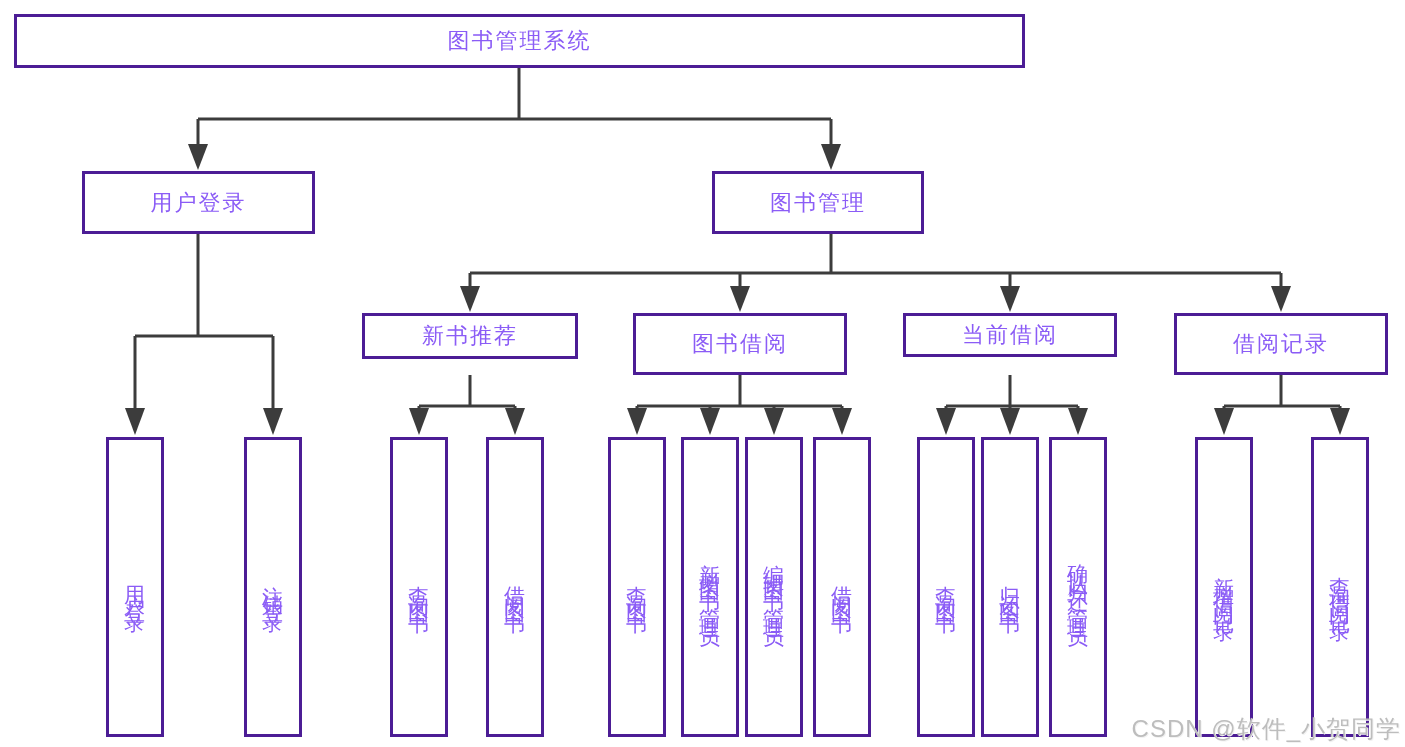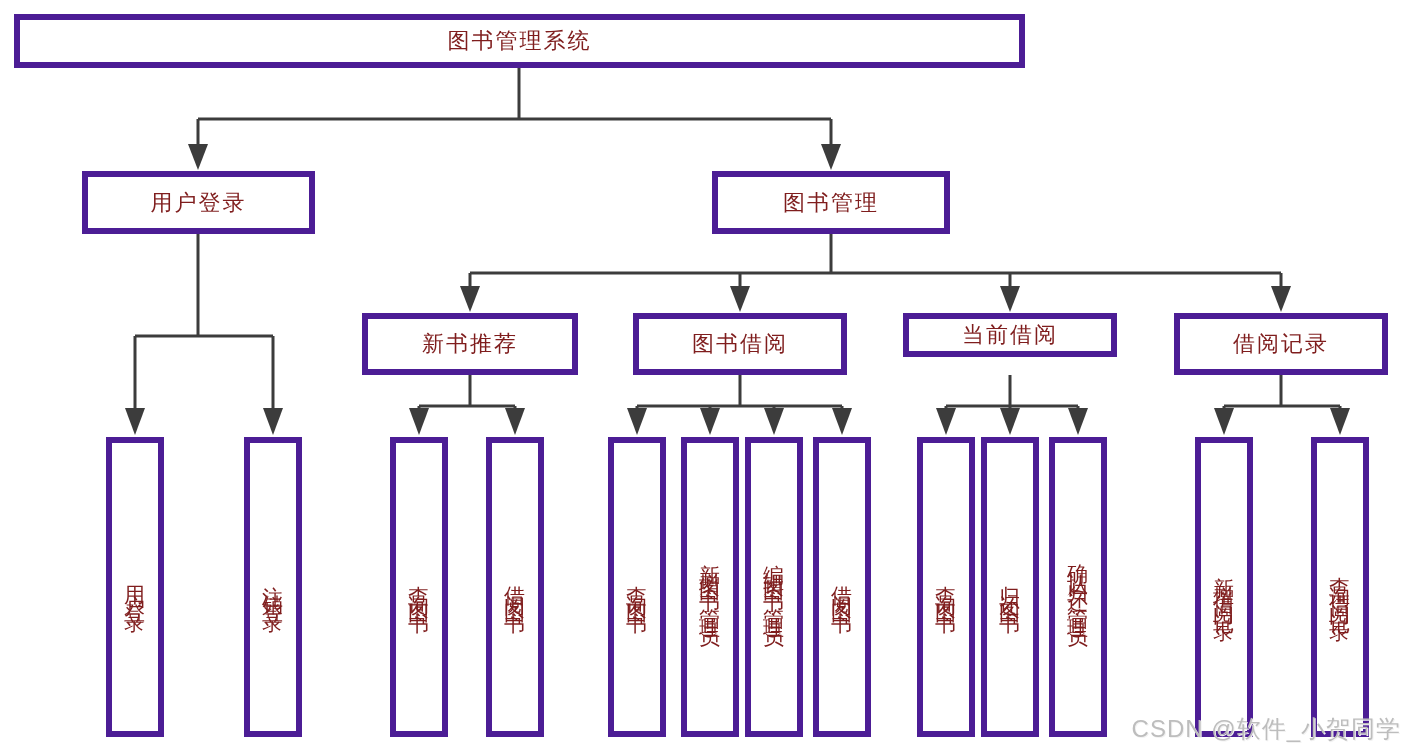--- a/index.html
+++ b/index.html
@@ -19,25 +19,25 @@
     position: absolute;
     left: 0;
     top: 0;
     width: 1405px;
     height: 747px;
   }
   .node {
     position: absolute;
     box-sizing: border-box;
     background: #ffffff;
-    border: 6px solid #4c1d95;
+    border: 3px solid #4c1d95;
     display: flex;
     align-items: center;
     justify-content: center;
-    color: #7f1d1d;
+    color: #8b5cf6;
   }
   .hbox {
     font-size: 22px;
     letter-spacing: 2px;
   }
   .vbox .vtext {
     writing-mode: vertical-rl;
     text-orientation: mixed;
     font-size: 21px;
     letter-spacing: 9px;
@@ -89,23 +89,23 @@
       <polygon points="1000,408 1020,408 1010,435"></polygon>
       <polygon points="1068,408 1088,408 1078,435"></polygon>
       <polygon points="1214,408 1234,408 1224,435"></polygon>
       <polygon points="1330,408 1350,408 1340,435"></polygon>
     </g>
   </svg>
 
   <div class="node hbox" style="left:14px; top:14px; width:1011px; height:54px;">图书管理系统</div>
 
   <div class="node hbox" style="left:82px; top:171px; width:233px; height:63px;">用户登录</div>
-  <div class="node hbox" style="left:712px; top:171px; width:238px; height:63px;">图书管理</div>
+  <div class="node hbox" style="left:712px; top:171px; width:212px; height:63px;">图书管理</div>
 
-  <div class="node hbox" style="left:362px; top:313px; width:216px; height:62px;">新书推荐</div>
+  <div class="node hbox" style="left:362px; top:313px; width:216px; height:46px;">新书推荐</div>
   <div class="node hbox" style="left:633px; top:313px; width:214px; height:62px;text-align:center;">图书借阅</div>
   <div class="node hbox" style="left:903px; top:313px; width:214px; height:44px;">当前借阅</div>
   <div class="node hbox" style="left:1174px; top:313px; width:214px; height:62px;">借阅记录</div>
 
   <div class="node vbox" style="left:106px; top:437px; width:58px; height:300px;">
     <span class="vtext">用户登录</span>
   </div>
   <div class="node vbox" style="left:244px; top:437px; width:58px; height:300px;">
     <span class="vtext">注销登录</span>
   </div>

